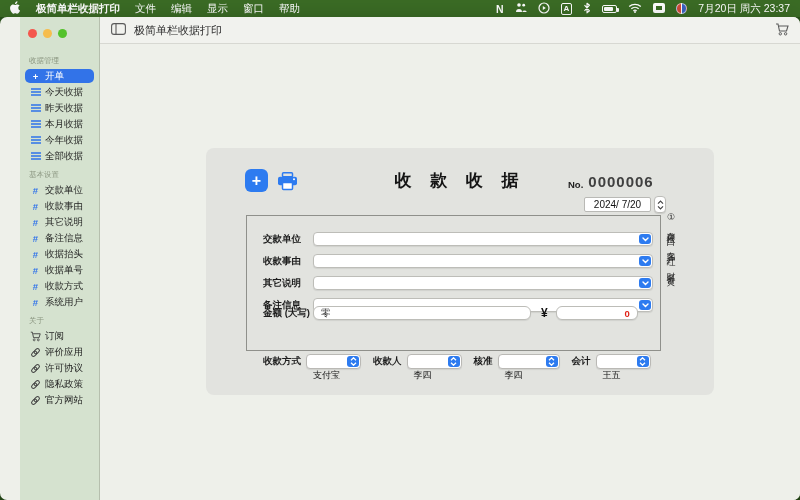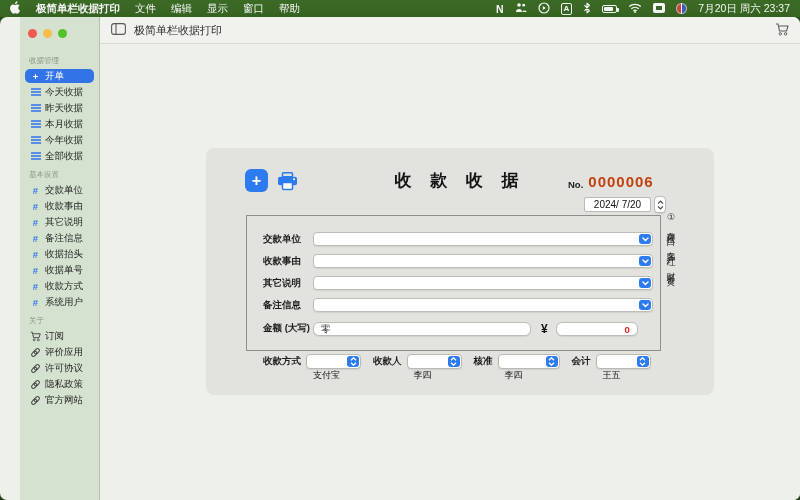--- a/index.html
+++ b/index.html
@@ -41,32 +41,32 @@
   .titlebar .grow { flex:1; }
   .content { position:relative; flex:1; background:#eef0ea; }
 
   
   .card { position:absolute; left:106px; top:104px; width:508px; height:247px; background:#e2e3df; border-radius:8px; }
   .btn-new { position:absolute; left:39px; top:21px; width:23px; height:23px; background:#2d7bf0; border-radius:6px; color:#fff; font-size:16px; font-weight:bold; display:flex; align-items:center; justify-content:center; line-height:1; cursor:default; }
   .btn-print { position:absolute; left:70px; top:23px; width:22px; height:20px; display:flex; align-items:center; justify-content:center; cursor:default; }
   .r-title { position:absolute; left:0; right:0; top:21px; text-align:center; font-size:17px; font-weight:bold; letter-spacing:7px; color:#141414; }
   .no-row { position:absolute; left:362px; top:25px; display:flex; align-items:flex-end; gap:5px; }
   .no-label { font-size:9.5px; font-weight:bold; color:#222; }
-  .no-value { font-size:15px; font-weight:bold; color:#c2410c; letter-spacing:1px; }
+  .no-value { font-size:15px; font-weight:bold; color:#404040; letter-spacing:1px; }
   .date-row { position:absolute; left:378px; top:48px; display:flex; align-items:center; gap:3px; }
   .date-field { width:67px; height:15px; background:#fff; border:1px solid #b9b9b5; border-radius:2px; font-size:10px; display:flex; align-items:center; justify-content:center; color:#111; }
   .date-stepper { width:12px; height:17px; background:#fff; border:1px solid #bcbcb8; border-radius:4px; display:flex; align-items:center; justify-content:center; box-shadow:0 1px 1px rgba(0,0,0,.1); }
 
   .inner-box { position:absolute; left:40px; top:67px; width:415px; height:136px; border:1px solid #8f908b; }
   .form-row { position:absolute; left:16px; display:flex; align-items:center; }
   .f-label { width:50px; flex:none; font-size:9.5px; font-weight:bold; color:#1b1b1b; }
   .combo { position:relative; width:340px; height:14px; background:#fff; border:1px solid #bdbdb8; border-radius:4px; box-shadow:0 1px 1px rgba(0,0,0,.08); }
   .combo .cval { position:absolute; left:5px; top:1px; font-size:9px; color:#222; }
   .combo .dd { position:absolute; right:1px; top:1px; bottom:1px; width:12px; background:#2d7bf0; border-radius:3px; display:flex; align-items:center; justify-content:center; }
-  .amount-row { position:absolute; left:16px; top:106px; display:flex; }
+  .amount-row { position:absolute; left:16px; top:90px; display:flex; align-items:center; }
   .txtfield { height:14px; background:#fff; border:1px solid #bdbdb8; border-radius:6px; font-size:9.5px; display:flex; align-items:center; padding:0 7px; color:#222; box-shadow:0 1px 1px rgba(0,0,0,.08); }
   .words { width:218px; }
   .yen { font-size:12px; font-weight:bold; margin:0 8px 0 10px; color:#111; }
   .amt { width:82px; justify-content:flex-end; color:#e02318; font-weight:bold; }
 
   .footer-row { position:absolute; left:57px; top:206px; display:flex; align-items:center; gap:12px; }
   .pair { display:flex; align-items:center; gap:5px; }
   .p-label { font-size:9.5px; font-weight:bold; color:#1b1b1b; white-space:nowrap; }
   .popup { position:relative; width:55px; height:15px; background:#fff; border:1px solid #bab9b5; border-radius:4px; box-shadow:0 1px 1px rgba(0,0,0,.08); }
   .popup .pval { position:absolute; left:6px; top:14px; font-size:9px; color:#111; }

